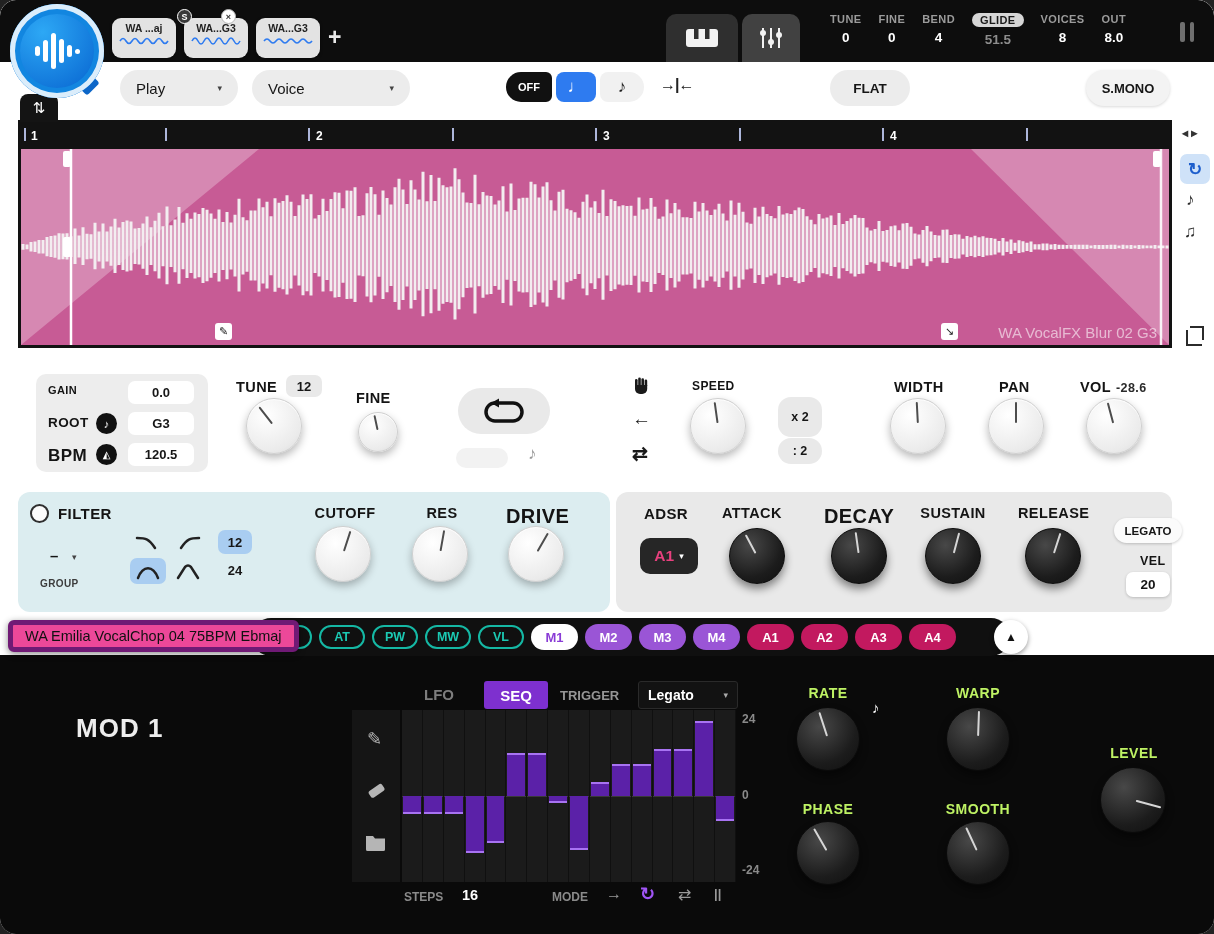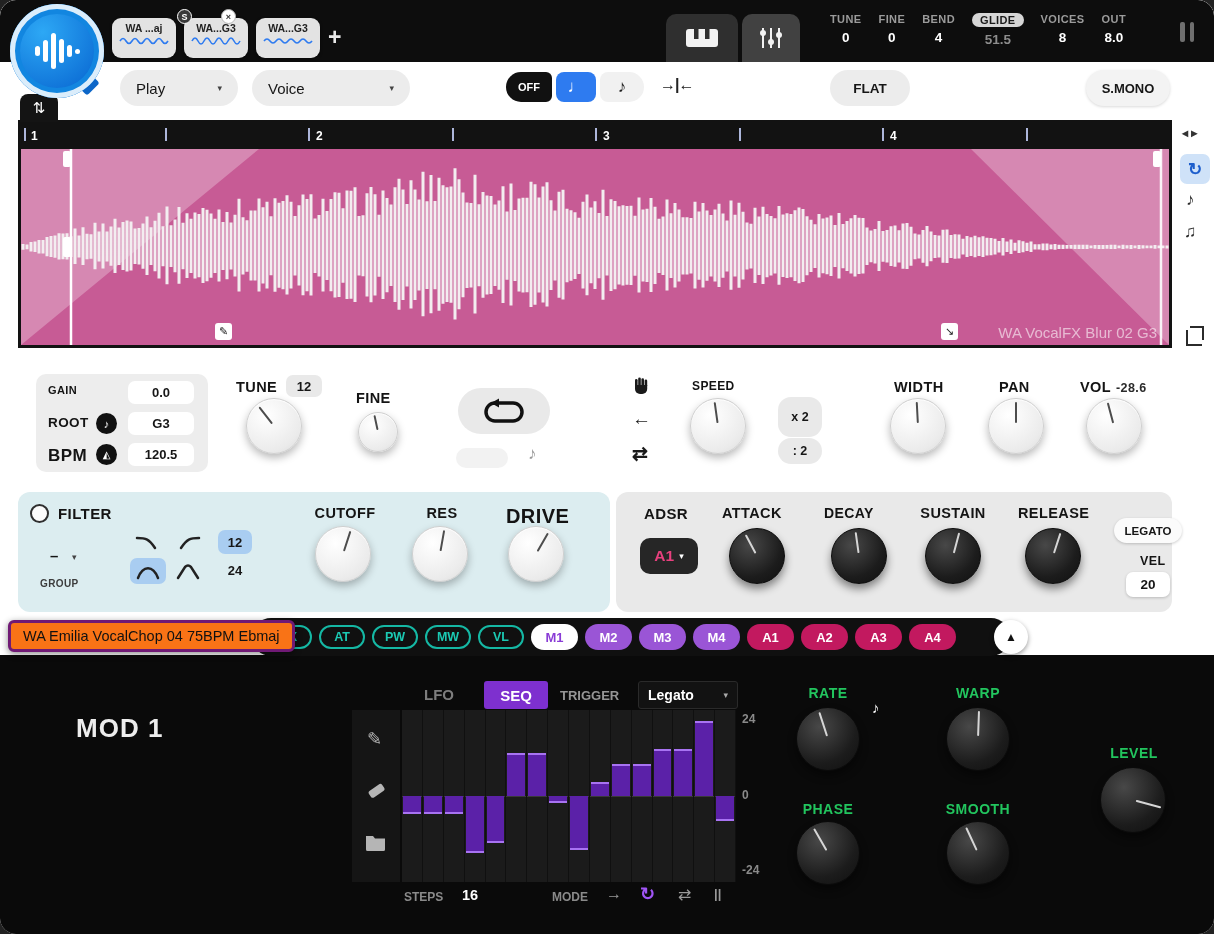--- a/index.html
+++ b/index.html
@@ -39,24 +39,24 @@
 #adsr-panel{position:absolute;left:616px;top:492px;width:556px;height:120px;background:#e9e9e9;border-radius:12px}
 .shape-btn{position:absolute;width:36px;height:26px;border-radius:7px;display:flex;align-items:center;justify-content:center}
 .sel-blue{background:#a9cdf1}
 
 #modbar{position:absolute;left:252px;top:618px;width:758px;height:38px;background:#101010;border-radius:19px;display:flex;align-items:center;gap:7px;padding:0 44px 0 14px;z-index:6}
 .src{height:24px;min-width:46px;padding:0 7px;border:2px solid #15b8a4;border-radius:13px;color:#1bc9b3;font-weight:bold;font-size:12.5px;display:flex;align-items:center;justify-content:center}
 .mpill{height:26px;min-width:47px;border-radius:14px;display:flex;align-items:center;justify-content:center;font-weight:bold;font-size:13px;color:#fff}
 .m-sel{background:#fff;color:#8a3cd6}
 .m-pur{background:#9a55d6}
 .m-mag{background:#c2195f}
-#tooltip{position:absolute;left:8px;top:620px;height:32px;background:#f97316;border:3px solid #701a75;border-radius:6px;display:flex;align-items:center;padding:0 12px;font-size:14.5px;color:#111;box-shadow:0 2px 7px rgba(0,0,0,.45);z-index:8;white-space:nowrap}
+#tooltip{position:absolute;left:8px;top:620px;height:32px;background:#ec4899;border:5px solid #701a75;border-radius:6px;display:flex;align-items:center;padding:0 12px;font-size:14.5px;color:#111;box-shadow:0 2px 7px rgba(0,0,0,.45);z-index:8;white-space:nowrap}
 
 #modsec{position:absolute;left:0;top:655px;width:1214px;height:279px;background:#0a0a0a}
-.dlbl{position:absolute;font-weight:bold;color:#22c55e;letter-spacing:.5px;text-align:center}
+.dlbl{position:absolute;font-weight:bold;color:#bef264;letter-spacing:.5px;text-align:center}
 #seq-grid{position:absolute;left:402px;top:55px;width:334px;height:172px;background:#1b1b1b;display:flex}
 .seq-col{flex:1;position:relative;border-right:1px solid #101010}
 .seq-bar{position:absolute;left:1px;right:1px;background:#5b21a8}
 .seq-bar.pos{bottom:50%;border-top:2px solid #a873f2}
 .seq-bar.neg{top:50%;border-bottom:2px solid #a873f2}
 .zline{position:absolute;left:0;right:0;top:50%;height:1px;background:#3a3a3a}
 
 .crop{position:absolute;width:16px;height:16px;border-left:2.5px solid #2b2b2b;border-bottom:2.5px solid #2b2b2b}
 .crop::before{content:"";position:absolute;left:2px;top:-4px;width:12px;height:12px;border-right:2.5px solid #2b2b2b;border-top:2.5px solid #2b2b2b}
 .vbar{width:4.5px;height:20px;background:#6f6f6f;border-radius:2px}
@@ -327,21 +327,21 @@
   <div id="adsr-panel">
     <div class="lbl" style="left:28px;top:13px;font-size:15px">ADSR</div>
     <div class="abs flexc" style="left:24px;top:46px;width:58px;height:36px;background:#262626;border-radius:10px;gap:5px">
       <span style="color:#e8407e;font-weight:bold;font-size:15.5px">A1</span>
       <span class="caret" style="color:#fff">▾</span>
     </div>
     <div class="lbl" style="left:106px;top:13px;width:70px;text-align:left;font-size:14.5px">ATTACK</div>
     <div class="knob dark" style="left: 113px; top: 36px; width: 56px; height: 56px; --a: -28deg;">
         <div class="kptr"></div>
       </div>
-    <div class="lbl" style="left:208px;top:13px;width:70px;text-align:left;font-size:14px">DECAY</div>
+    <div class="lbl" style="left:208px;top:13px;width:70px;text-align:center;font-size:20px">DECAY</div>
     <div class="knob dark" style="left: 215px; top: 36px; width: 56px; height: 56px; --a: -8deg;">
         <div class="kptr"></div>
       </div>
     <div class="lbl" style="left:302px;top:13px;width:70px;text-align:center;font-size:14.5px">SUSTAIN</div>
     <div class="knob dark" style="left: 309px; top: 36px; width: 56px; height: 56px; --a: 15deg;">
         <div class="kptr"></div>
       </div>
     <div class="lbl" style="left:402px;top:13px;width:70px;text-align:center;font-size:14.5px">RELEASE</div>
     <div class="knob dark" style="left: 409px; top: 36px; width: 56px; height: 56px; --a: 18deg;">
         <div class="kptr"></div>

